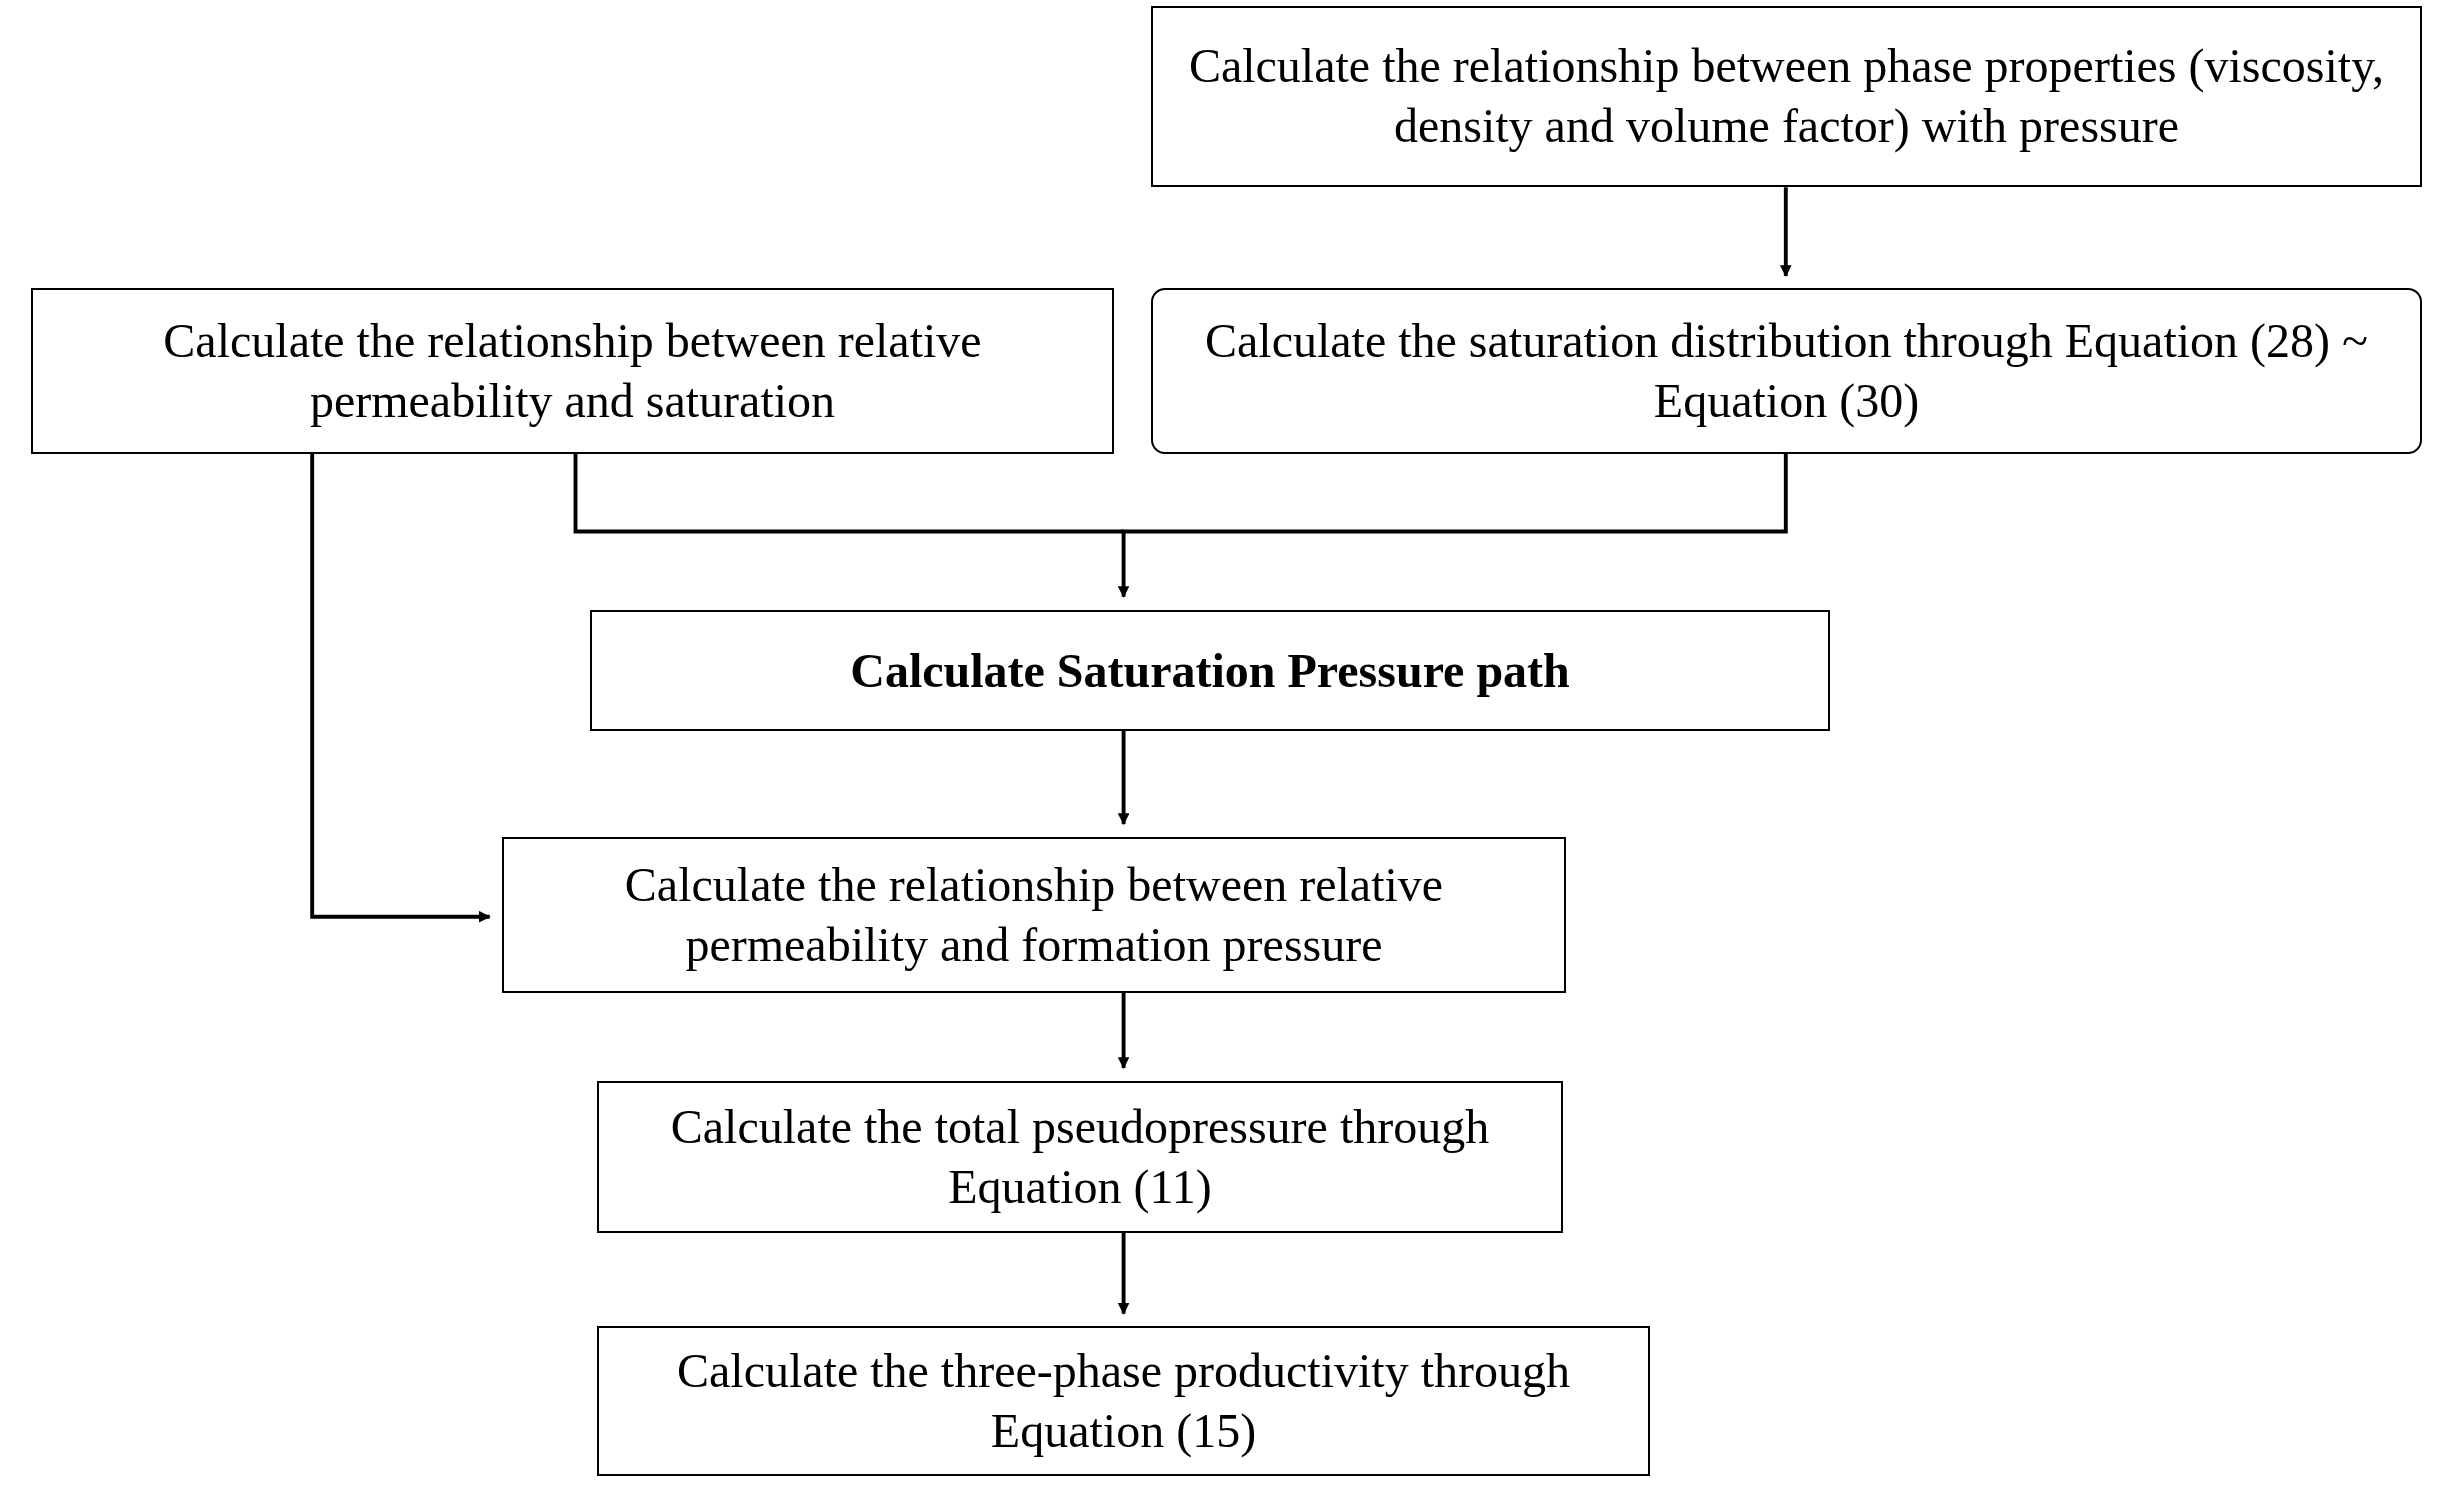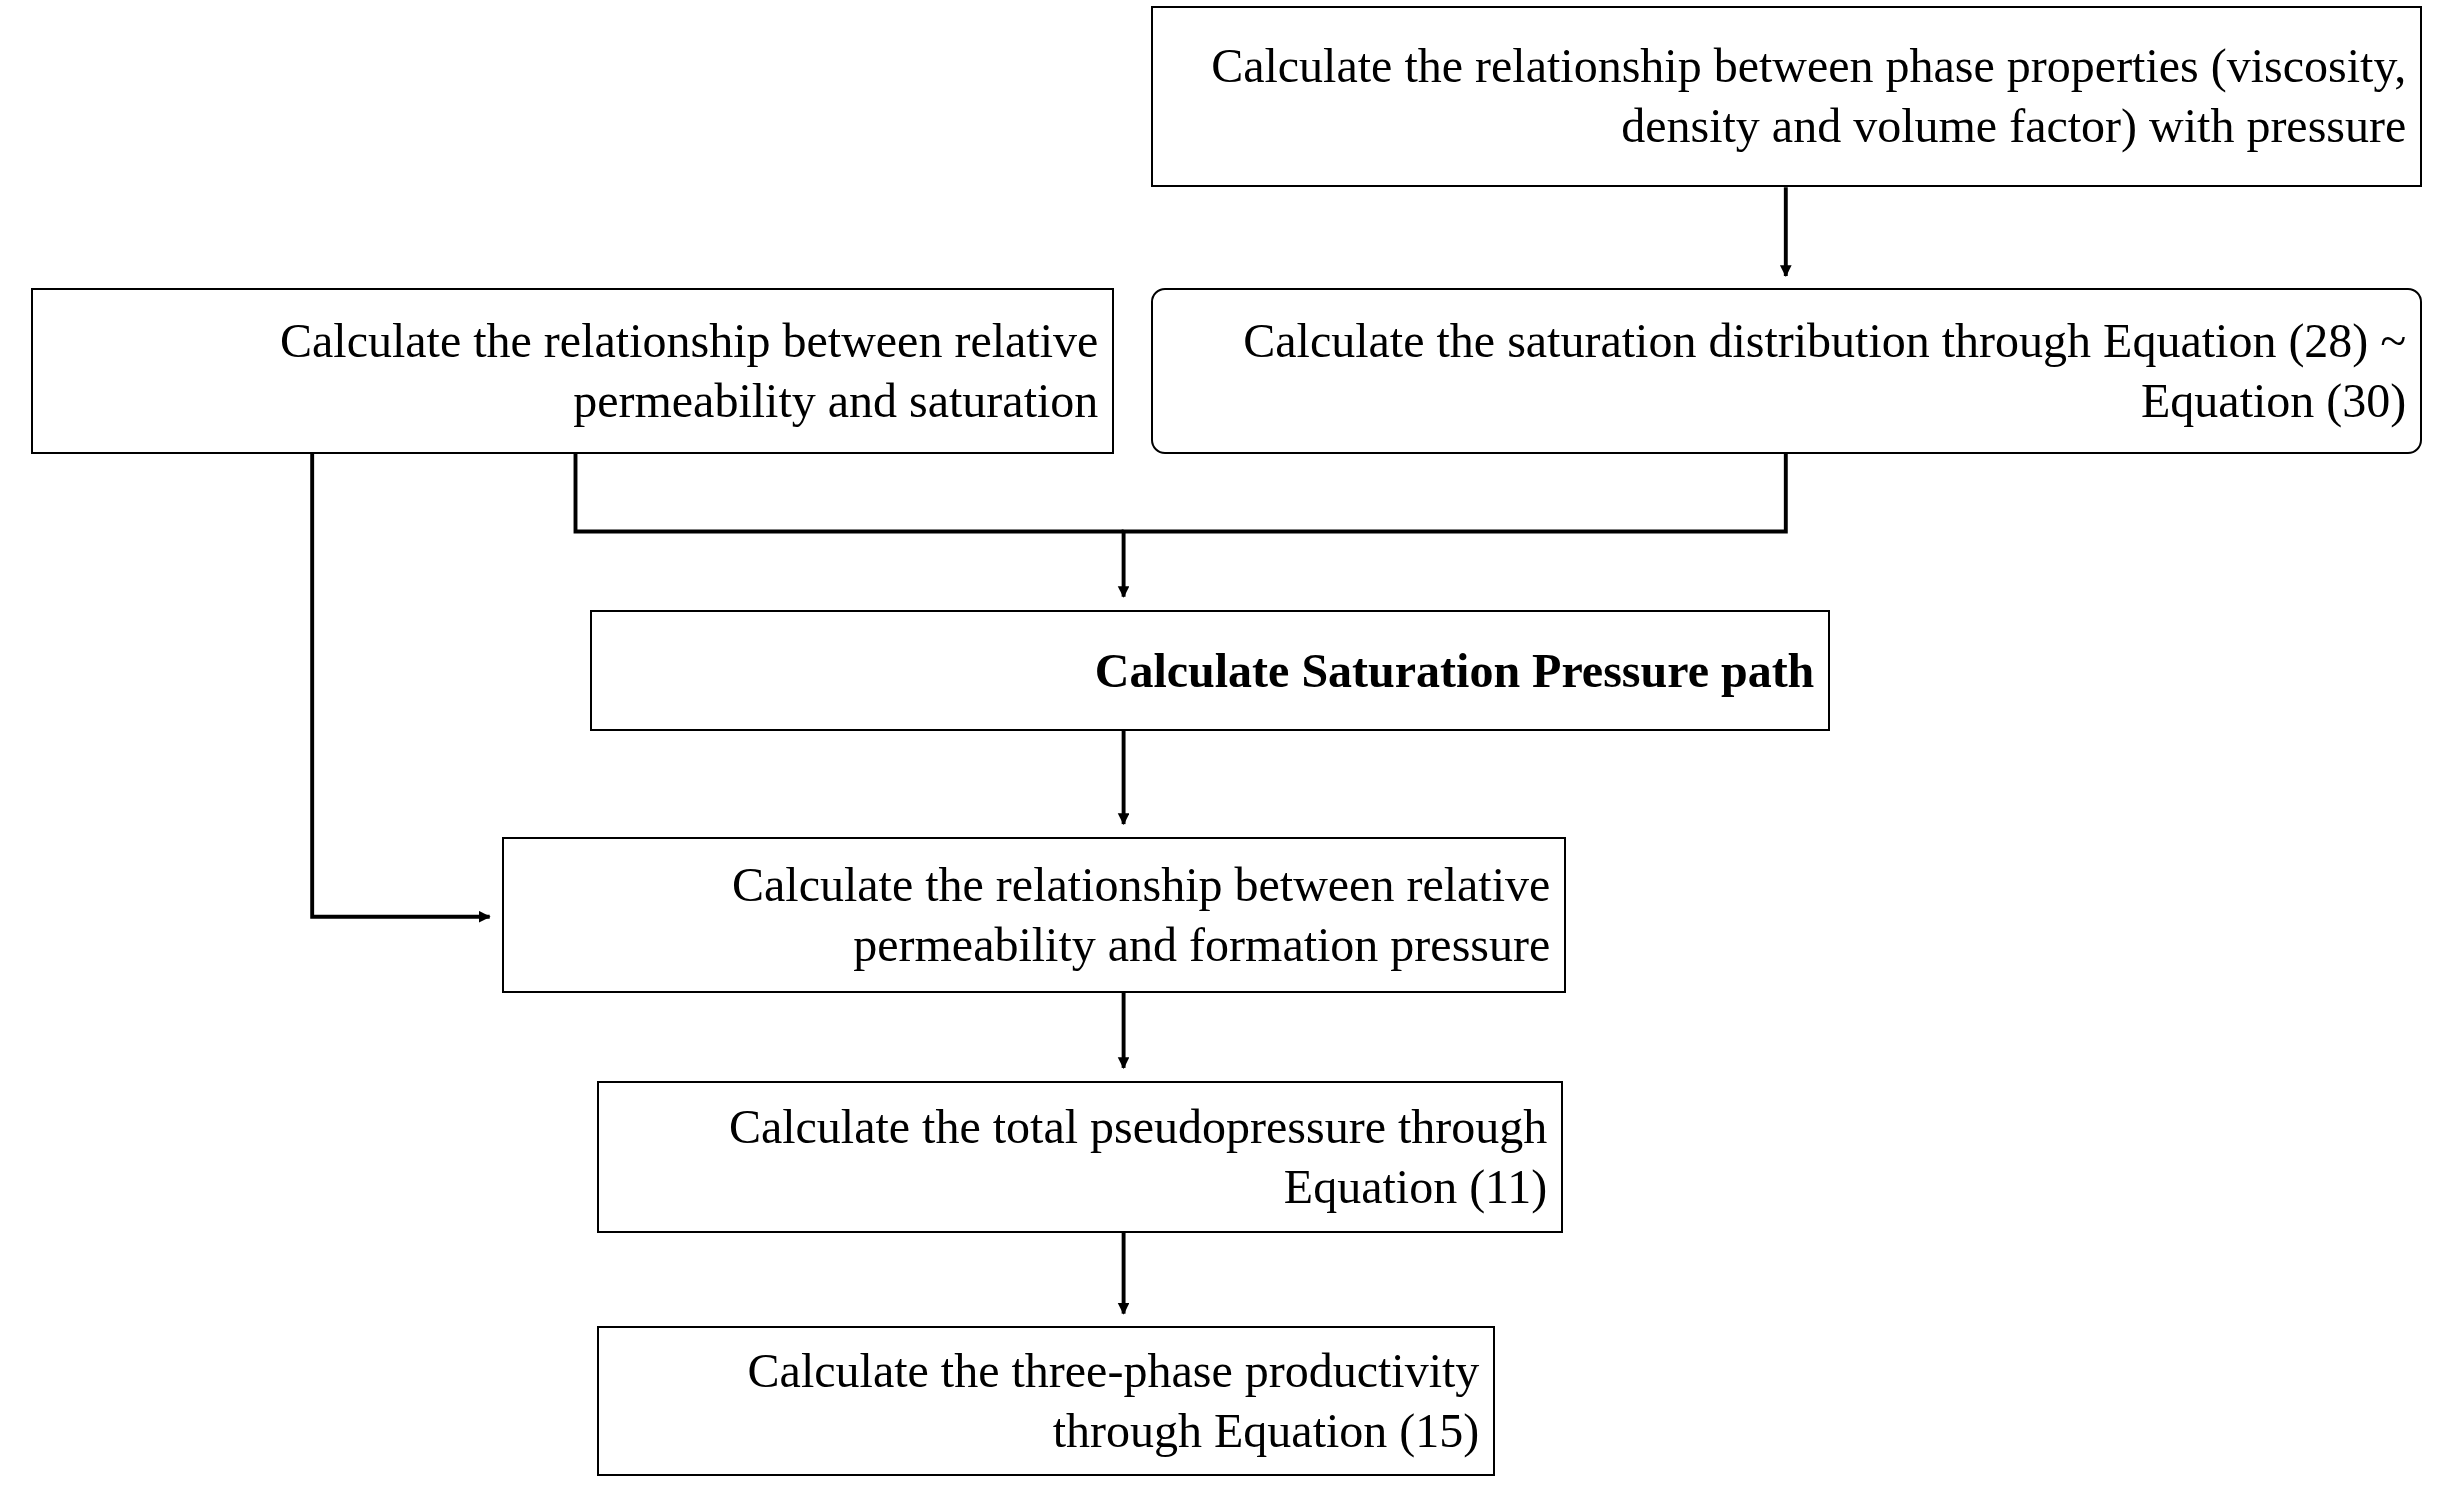--- a/index.html
+++ b/index.html
@@ -16,21 +16,21 @@
     overflow: hidden;
   }
   .node {
     position: absolute;
     box-sizing: border-box;
     border: 2.9px solid #000000;
     background: #ffffff;
     display: flex;
     align-items: center;
     justify-content: center;
-    text-align: right;
+    text-align: center;
     color: #000000;
     font-size: 48px;
     line-height: 1.25;
     padding: 3.9px 13.7px;
     z-index: 2;
   }
   .node .label {
     display: block;
     width: 100%;
     white-space: pre-line;
@@ -45,21 +45,21 @@
     pointer-events: none;
   }
 
   
   #n-phase-props   { left: 1151px; top: 5.9px;    width: 1271px; height: 181px; }
   #n-rel-perm-sat  { left: 31px;   top: 288px;  width: 1083px; height: 166px; }
   #n-sat-dist      { left: 1151px; top: 288px;  width: 1271px; height: 166px; border-radius: 14px; }
   #n-sat-press     { left: 590px;  top: 610px;  width: 1240px; height: 121px; font-weight: bold; }
   #n-rel-perm-pres { left: 502px;  top: 837px;  width: 1064px; height: 156px; }
   #n-pseudopress   { left: 597px;  top: 1081px; width: 966px; height: 152px; }
-  #n-productivity  { left: 597px;  top: 1326px; width: 898px; height: 150px; }
+  #n-productivity  { left: 597px;  top: 1326px; width: 1053px; height: 150px; }
 </style>
 </head>
 <body>
 
 <div id="canvas">
 
   <svg class="wires" viewBox="0 0 2514 1536" xmlns="http://www.w3.org/2000/svg">
     <defs>
       <marker id="ah" markerWidth="16" markerHeight="16" refX="11" refY="6" orient="auto" markerUnits="userSpaceOnUse">
         <path d="M0,0 L12,6 L0,12 z" fill="#000000"></path>

